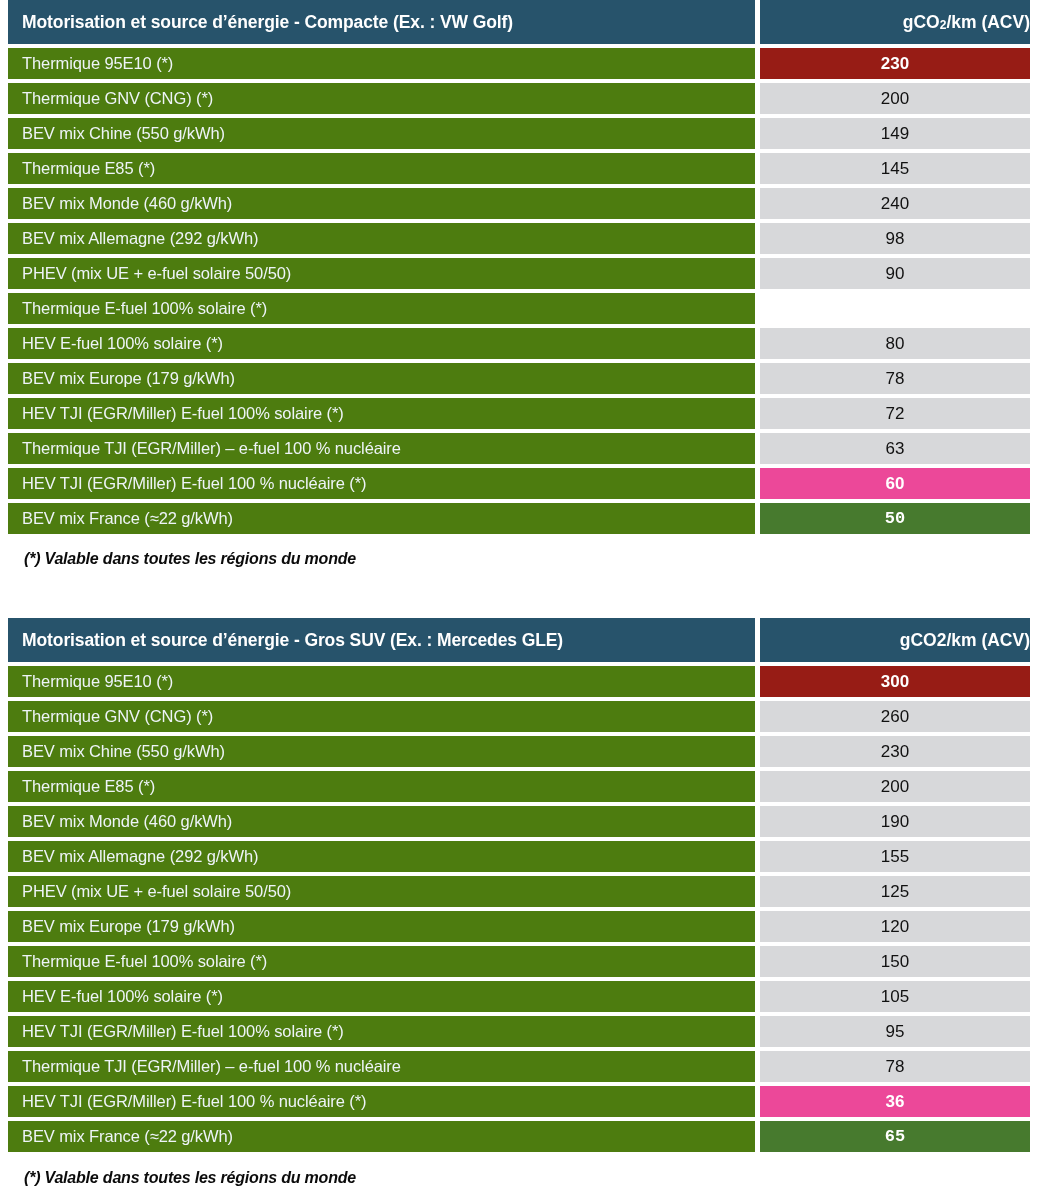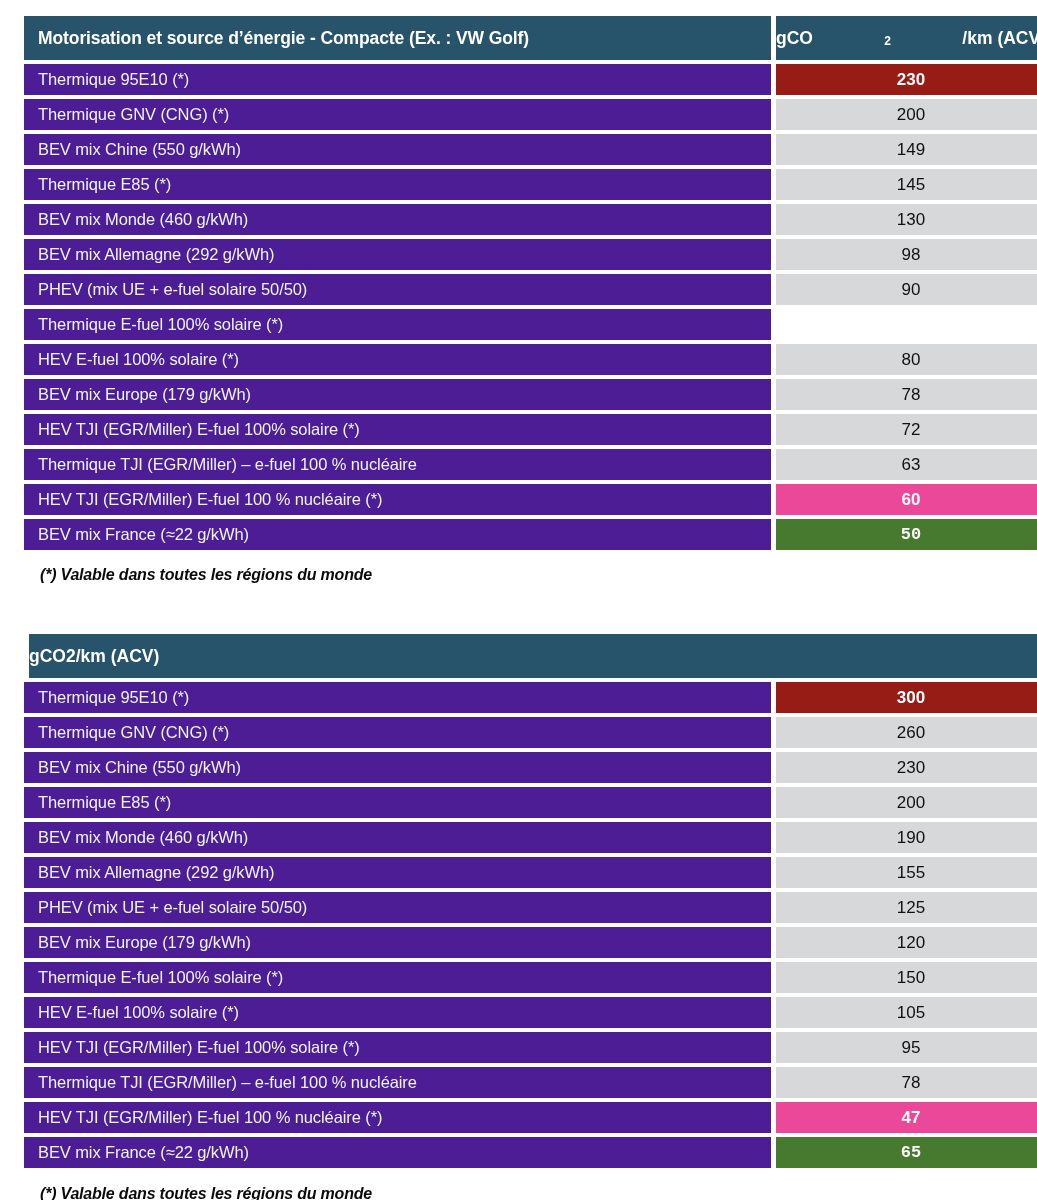--- a/index.html
+++ b/index.html
@@ -10,21 +10,21 @@
   body {
     width: 1037px;
     height: 1200px;
     font-family: "Liberation Sans", sans-serif;
     overflow: hidden;
   }
   .page {
     position: relative;
     width: 1037px;
     height: 1200px;
-    padding: 16px;
+    padding: 0;
   }
 
   .table-block {
     width: 1022px;
     margin-left: 8px;
   }
 
   
   .thead {
     display: flex;
@@ -46,42 +46,42 @@
   }
   .th-gap {
     width: 5px;
     background: #ffffff;
   }
   .th-value {
     background: #27536b;
     flex: 1 1 auto;
     display: flex;
     align-items: center;
-    justify-content: space-between;
+    justify-content: flex-end;
     color: #ffffff;
     font-size: 17.5px;
     font-weight: bold;
     white-space: nowrap;
   }
   .th-value sub {
     font-size: 12px;
     vertical-align: baseline;
     position: relative;
     top: 3px;
   }
 
   
   .trow {
     display: flex;
     width: 100%;
     height: 31px;
     margin-bottom: 4px;
   }
   .td-label {
-    background: #4c1d95;
+    background: #4d7c0f;
     width: 747px;
     display: flex;
     align-items: center;
     padding-left: 14px;
     color: #eef4f8;
     font-size: 16.5px;
     font-weight: normal;
     letter-spacing: -0.1px;
     white-space: nowrap;
   }
@@ -165,21 +165,21 @@
       <div class="td-value v-normal">149</div>
     </div>
     <div class="trow">
       <div class="td-label">Thermique E85 (*)</div>
       <div class="td-gap"></div>
       <div class="td-value v-normal">145</div>
     </div>
     <div class="trow">
       <div class="td-label">BEV mix Monde (460 g/kWh)</div>
       <div class="td-gap"></div>
-      <div class="td-value v-normal">130</div>
+      <div class="td-value v-normal">240</div>
     </div>
     <div class="trow">
       <div class="td-label">BEV mix Allemagne (292 g/kWh)</div>
       <div class="td-gap"></div>
       <div class="td-value v-normal">98</div>
     </div>
     <div class="trow">
       <div class="td-label">PHEV (mix UE + e-fuel solaire 50/50)</div>
       <div class="td-gap"></div>
       <div class="td-value v-normal">90</div>
@@ -219,20 +219,21 @@
       <div class="td-value v-green-dark">50</div>
     </div>
   </div>
 
   <div class="footnote fn-1">(*) Valable dans toutes les régions du monde</div>
 
   <div class="spacer-between"></div>
 
   <div class="table-block">
     <div class="thead">
+      <div class="th-label">Motorisation et source d’énergie - Gros SUV (Ex. : Mercedes GLE)</div>
       <div class="th-gap"></div>
       <div class="th-value">
           <span>gCO2/km (ACV)</span>
           <span></span>
         </div>
     </div>
 
     <div class="trow">
       <div class="td-label">Thermique 95E10 (*)</div>
       <div class="td-gap"></div>
@@ -289,21 +290,21 @@
       <div class="td-value v-normal">95</div>
     </div>
     <div class="trow">
       <div class="td-label">Thermique TJI (EGR/Miller) – e-fuel 100 % nucléaire</div>
       <div class="td-gap"></div>
       <div class="td-value v-normal">78</div>
     </div>
     <div class="trow">
       <div class="td-label">HEV TJI (EGR/Miller) E-fuel 100 % nucléaire (*)</div>
       <div class="td-gap"></div>
-      <div class="td-value v-green-light">47</div>
+      <div class="td-value v-green-light">36</div>
     </div>
     <div class="trow">
       <div class="td-label">BEV mix France (≈22 g/kWh)</div>
       <div class="td-gap"></div>
       <div class="td-value v-green-dark">65</div>
     </div>
   </div>
 
   <div class="footnote fn-2">(*) Valable dans toutes les régions du monde</div>
 

